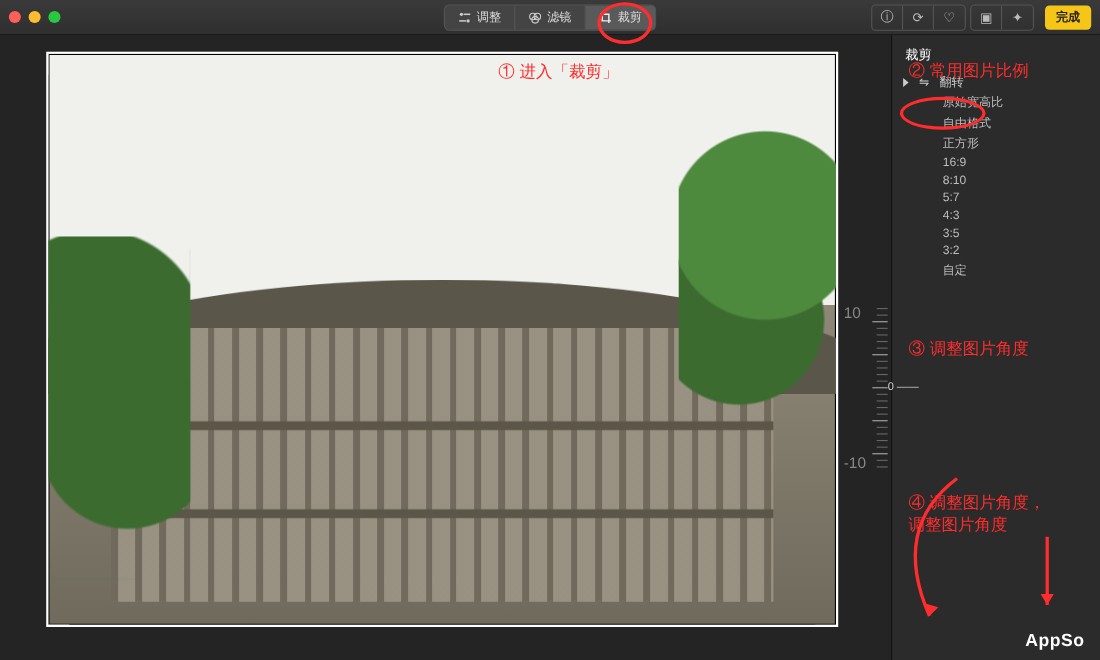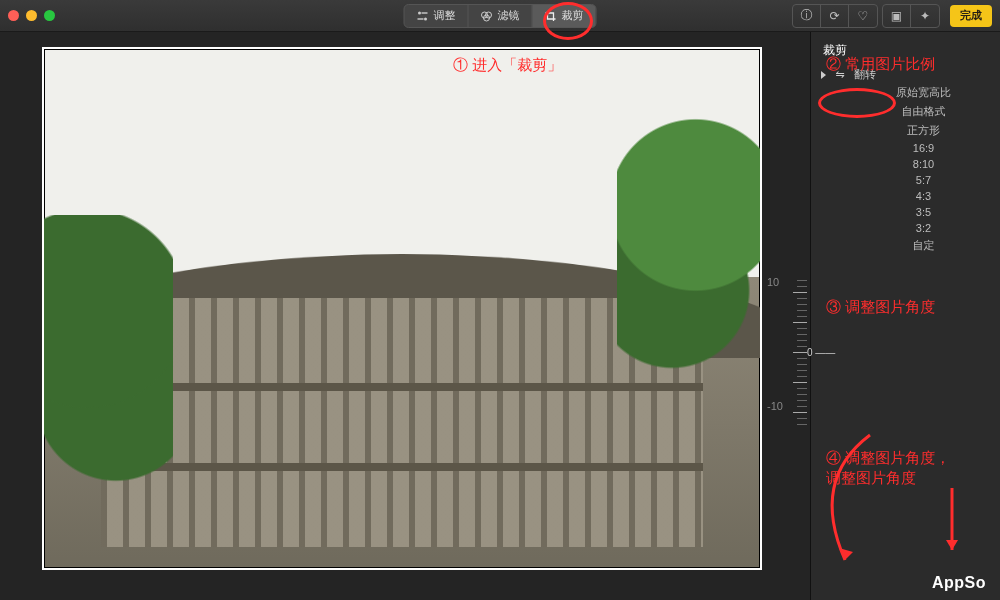--- a/index.html
+++ b/index.html
@@ -96,37 +96,37 @@
   
   .sidebar{
     width:190px; background:#2b2b2b; border-left:1px solid #111;
     position:relative; padding:8px 10px 0 10px;
   }
   .side-title{font-size:12px;color:#fff;margin:2px 0 6px 2px;}
   .side-row{display:flex;align-items:center;gap:6px;color:#ccc;font-size:11px;padding:2px 0;}
   .side-row.head{color:#fff;font-weight:500;}
   .side-row .tri{width:0;height:0;border-left:5px solid #ccc;border-top:4px solid transparent;border-bottom:4px solid transparent;}
   .side-row .tri.open{transform:rotate(90deg);} 
-  .aspect-list{margin-left:36px;display:flex;flex-direction:column;gap:2px;text-align:center;}
+  .aspect-list{margin-left:36px;display:flex;flex-direction:column;gap:2px;}
   .aspect-item{font-size:11px;color:#bdbdbd;cursor:pointer;padding:1px 0;}
   .ratio-ico{width:18px;height:12px;border:1px solid #aaa;display:inline-block;margin-right:2px;}
 
   
   .dial{
     position:absolute; left:-40px; top:230px; width:80px; height:180px;
     pointer-events:none;
   }
   .tick{position:absolute;width:10px;height:1px;background:#666;left:50%;transform-origin:0 0;}
   .tick.big{width:14px;background:#aaa;}
   .dial-center{
     position:absolute;left:50%;top:50%;transform:translate(-4px,-50%);
     font-size:10px;color:#ccc;
   }
-  .dial-lbl{font-size:11px;color:#888;position:absolute;left:-4px;}
-  .dial-lbl.t{top:14px;} .dial-lbl.b{bottom:30px;}
+  .dial-lbl{font-size:14px;color:#888;position:absolute;left:-4px;}
+  .dial-lbl.t{top:14px;} .dial-lbl.b{bottom:14px;}
 
   
   .bottom-btns{
     position:absolute; bottom:12px; left:10px; right:10px;
     display:flex; gap:10px;
   }
   .pill-btn{
     flex:1; height:22px; border-radius:4px;
     background:#555; color:#eee; font-size:11px;
     display:flex;align-items:center;justify-content:center;
@@ -283,21 +283,21 @@
 
   </div>
 </div>
 
 <span class="circle" style="left:543px;top:2px;width:50px;height:38px;"></span>
 <span class="anno" style="left:453px;top:56px;">① 进入「裁剪」</span>
 
 <span class="circle" style="left:818px;top:88px;width:78px;height:30px;"></span>
 <span class="anno" style="left:826px;top:55px;">② 常用图片比例</span>
 
-<span class="anno" style="left:826px;top:298px;">③ 调整图片角度</span>
+<span class="anno" style="left:826px;top:308px;">③ 调整图片角度</span>
 
 <span class="anno" style="left:826px;top:448px;line-height:1.35;">
   <span>④ 调整图片角度，</span><br>
   <span>调整图片角度</span>
 </span>
 
 <span class="arrow" style="left:800px;top:420px;">
   <svg width="80" height="160">
       <path d="M70 15 Q10 60 45 140" stroke="#ff2d2d" stroke-width="3" fill="none"></path>
       <path d="M45 140 l-6 -12 l14 4 z" fill="#ff2d2d"></path>

